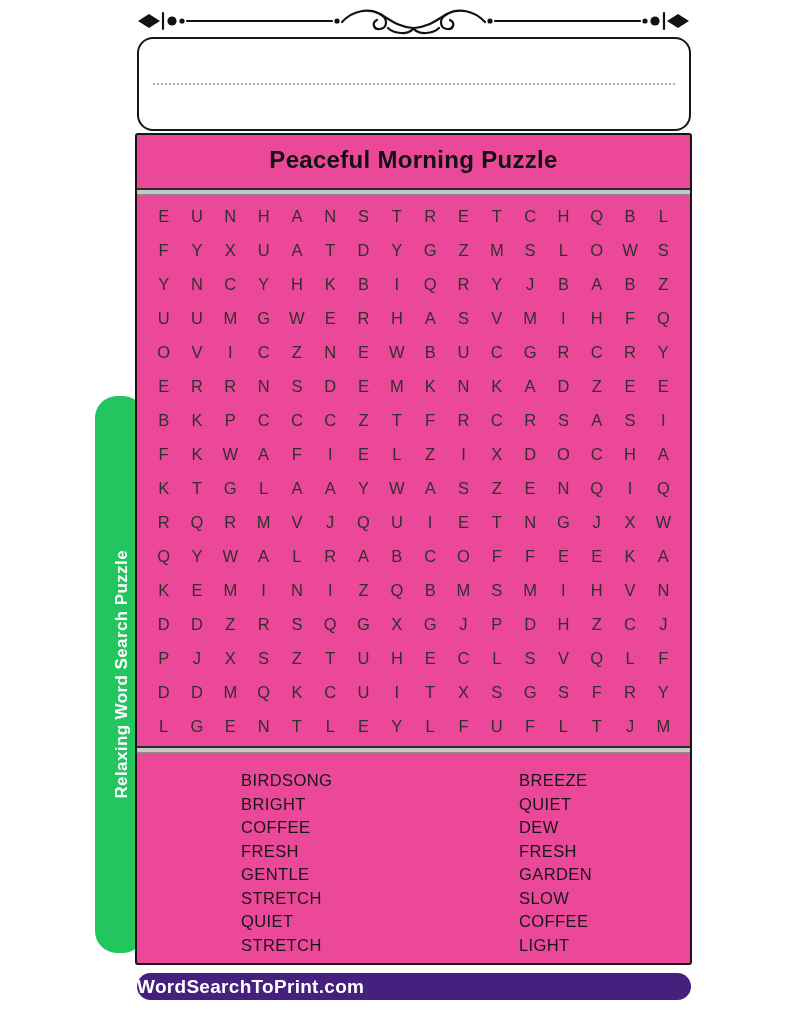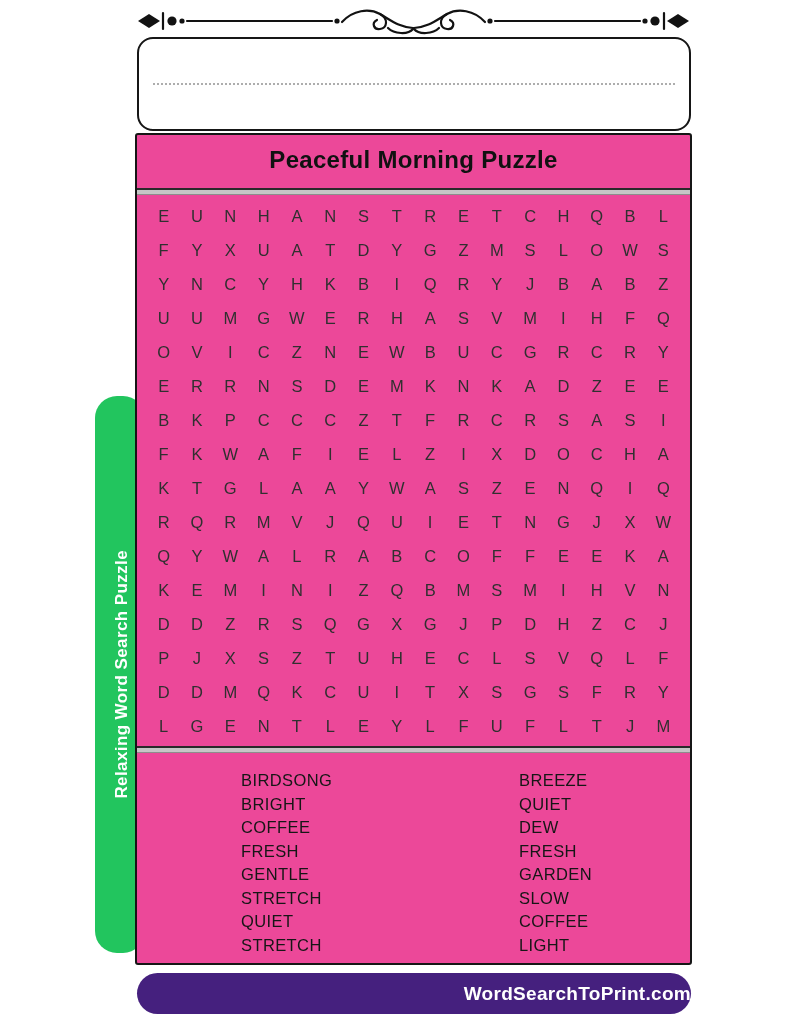--- a/index.html
+++ b/index.html
@@ -60,23 +60,23 @@
 
   .word-section { flex:1; display:flex; padding:16px 0 4px 104px; }
   .word-col-1 { width:278px; }
   .word-col-2 { width:auto; }
   .word {
     font-size:16.5px; color:#161616; line-height:23.5px; letter-spacing:0.4px;
   }
 
   
   .footer-banner {
-    position:absolute; left:137px; top:973px; width:554px; height:41px;
+    position:absolute; left:137px; top:973px; width:554px; height:27px;
     background:#45207e; border-radius:21px; z-index:2;
-    display:flex; align-items:center; justify-content:flex-end;
+    display:flex; align-items:center; justify-content:flex-start;
   }
   .footer-label { color:#ffffff; font-weight:700; font-size:19px; letter-spacing:0.3px; }
 </style>
 </head>
 <body>
 
 <div class="page">
 
   <div class="ornament">
     <svg width="555" height="32" viewBox="0 0 555 32" fill="none" stroke="#121212" stroke-width="2.2" stroke-linecap="round">

